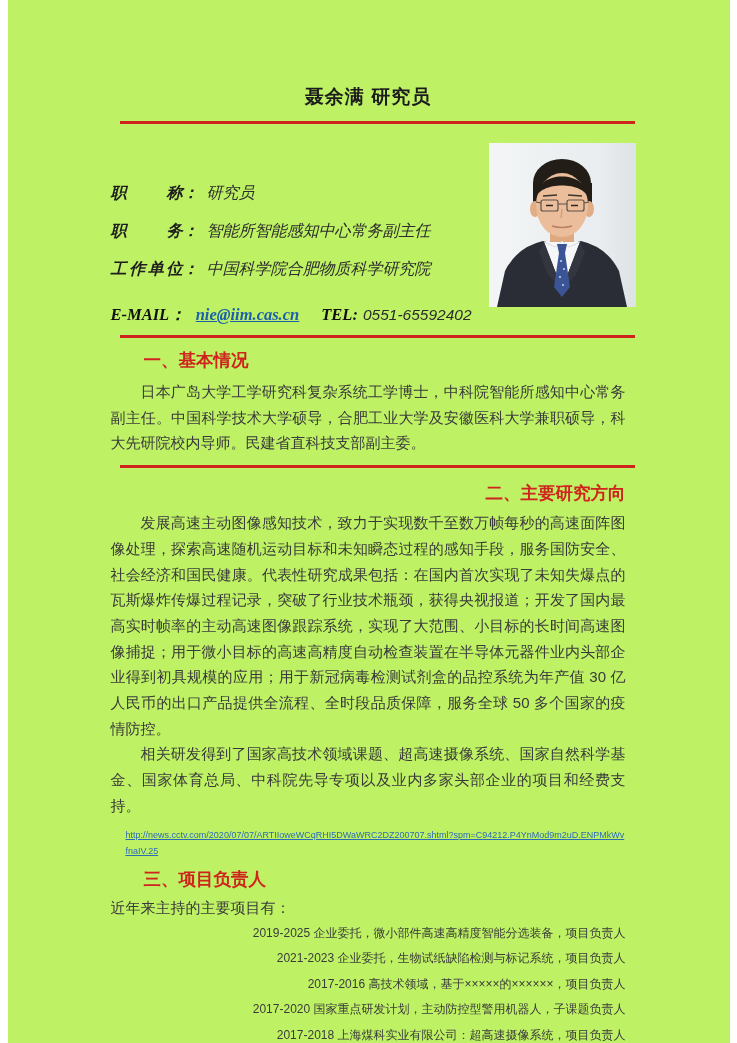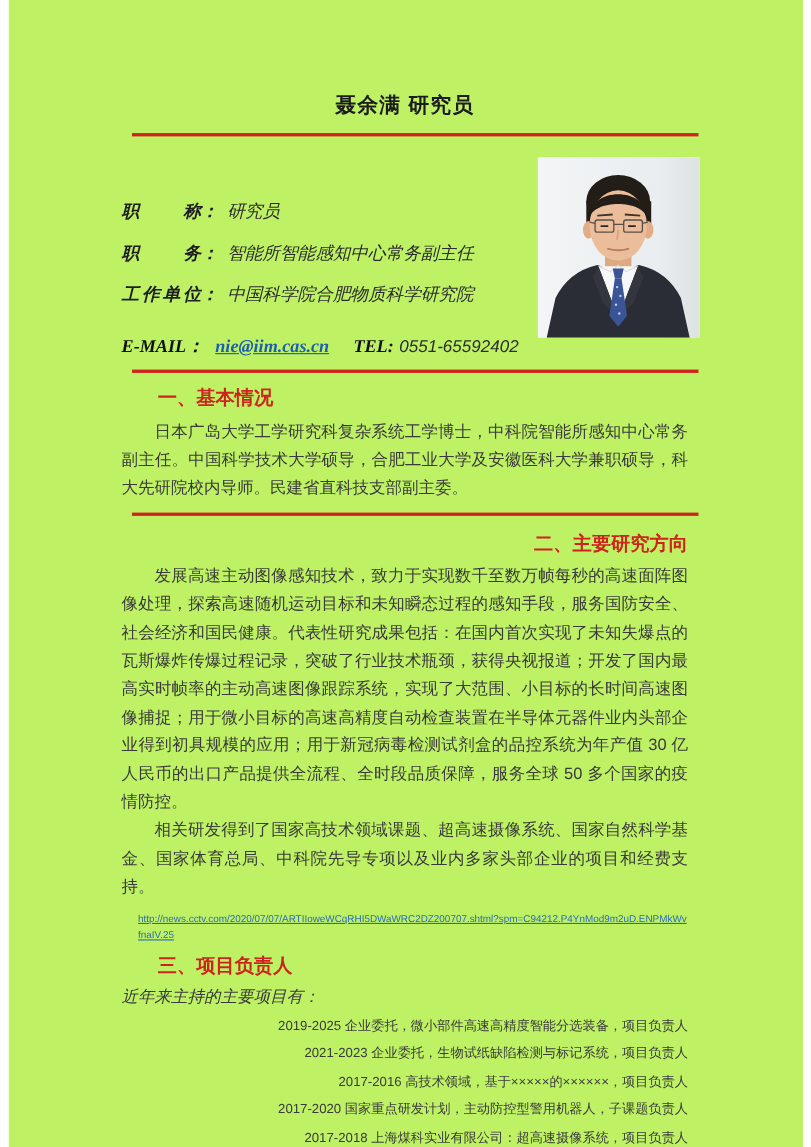--- a/index.html
+++ b/index.html
@@ -71,21 +71,21 @@
   }
   .p-first { margin-top:5px; }
   .p-main { margin-top:3px; }
 
   .news-link-wrap { margin:7px 0 0 15px; line-height:14px; }
   .news-link {
     font-size:9px; color:#2c6cb4; text-decoration:underline;
     word-break:break-all;
   }
 
-  .projects-intro { font-size:15px; line-height:26px; color:#3a3a3a; margin-top:2px;font-style:italic; }
+  .projects-intro { font-size:15px; line-height:26px; color:#3a3a3a; margin-top:2px; }
   .project-line { font-size:12px; line-height:25.5px; color:#3a3a3a;text-align:right; }
 </style>
 </head>
 <body>
 
 <div class="page">
   <div class="content">
 
     <div class="doc-title">聂余满 研究员</div>
     <div class="redline rl-1"></div>

